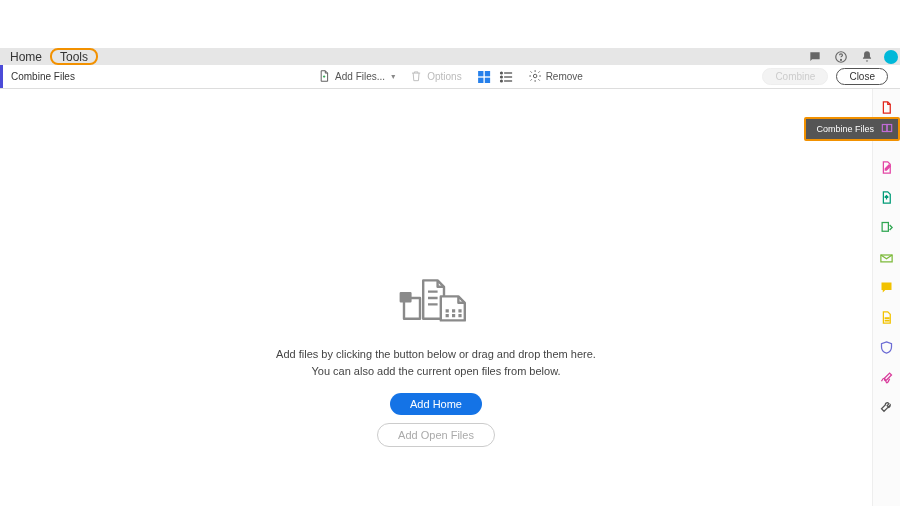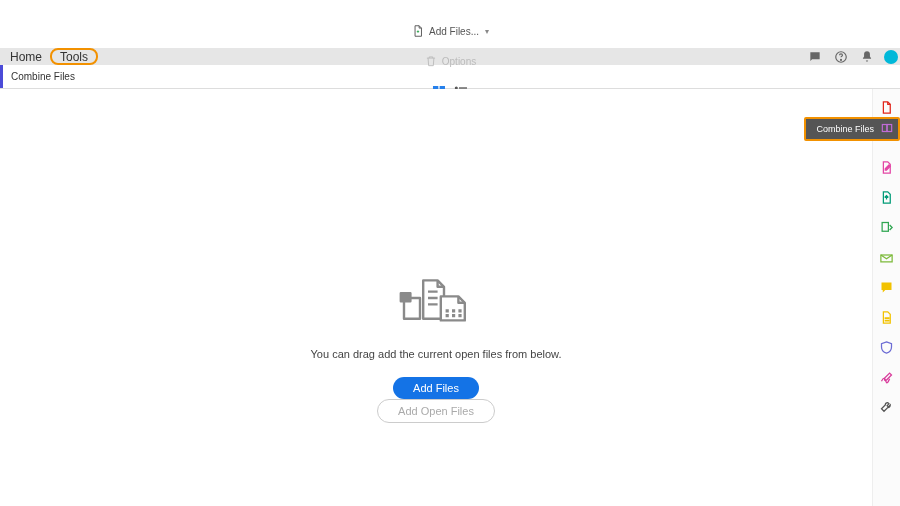--- a/index.html
+++ b/index.html
@@ -8,38 +8,38 @@
   .topbar .nav { display: flex; align-items: stretch; height: 100%; }
   .topbar .nav > span { padding: 0 8px; display:flex; align-items:center; cursor:pointer; }
   .topbar .nav > span.highlight { border: 2px solid #f29100; border-radius:8px; background:#e6e6e6; }
   .topbar .spacer { flex: 1; }
   .topbar .iconbtn { width: 18px; height:18px; display:flex; align-items:center; justify-content:center; margin-left:8px; color:#666; }
   .topbar .iconbtn svg { width:14px; height:14px; }
   .avatar { width: 14px; height:14px; border-radius:50%; background:#00b8d9; margin-left:8px; }
 
   .subbar { height: 24px; border-bottom:1px solid #ddd; display:flex; align-items:center; font-size:10px; color:#333; background:#fff; }
   .subbar .title { border-left: 3px solid #4b4bd8; padding: 0 8px; height:100%; display:flex; align-items:center; }
-  .subbar .center { position:absolute; left:50%; transform:translateX(-50%); display:flex; align-items:center; gap:14px;flex-direction:column; }
+  .subbar .center { position:absolute; left:50%; transform:translateX(-50%); display:flex; align-items:flex-start; gap:14px; }
   .tool { display:flex; align-items:center; gap:4px; color:#555; cursor:pointer; }
   .tool.disabled { color:#bbb; cursor:default; }
   .tool svg { width:14px; height:14px; }
   .viewbtn { width:16px; height:16px; display:flex; align-items:center; justify-content:center; border-radius:2px; cursor:pointer; }
   .viewbtn.active { color:#2680eb; }
   .subbar .right { margin-left:auto; display:flex; align-items:center; gap:8px; padding-right:12px; }
   .btn { font-size:10px; padding: 2px 12px; border-radius: 10px; cursor:pointer; }
   .btn.ghost-disabled { color:#ccc; background:#f3f3f3; border:1px solid #eee; cursor:default; }
   .btn.outline { color:#333; background:#fff; border:1px solid #555; }
 
   .main { display:flex; height: calc(506px - 17px - 24px); }
   .canvas { flex:1; position:relative; background:#fff; display:flex; flex-direction:column; align-items:center; justify-content:flex-start; padding-top:185px; }
   .drop-illustration { width:80px; height:60px; color:#8a8a8a; margin-bottom:12px; }
   .hint { font-size:11px; color:#444; text-align:center; line-height:1.5; }
   .pill { font-size:11px; padding:5px 20px; border-radius:14px; cursor:pointer; display:inline-block; }
   .pill.primary { background:#1473e6; color:#fff; border:none; margin-top:14px; }
-  .pill.secondary { background:#fff; color:#aaa; border:1px solid #ccc; margin-top:0; }
+  .pill.secondary { background:#fff; color:#aaa; border:1px solid #ccc; margin-top:8px; }
 
   .rail { width:28px; background:#fbfbfb; border-left:1px solid #eee; display:flex; flex-direction:column; align-items:center; padding-top:10px; gap:14px; position:relative; }
   .rail .railicon { width:16px; height:16px; display:flex; align-items:center; justify-content:center; cursor:pointer; }
   .rail .railicon svg { width:15px; height:15px; }
 
   .rail-flyout {
     position:absolute; top:28px; right:0; height:24px;
     background:#555; color:#fff; font-size:9px; display:flex; align-items:center;
     padding-left:10px; padding-right:24px; border:2px solid #f29100; border-radius:2px;
     white-space:nowrap;
@@ -125,40 +125,45 @@
       <span>
         <svg viewBox="0 0 24 24" fill="none" stroke="#555" stroke-width="1.6">
             <circle cx="12" cy="12" r="3"></circle>
             <path d="M12 2v3M12 19v3M4.2 4.2l2.1 2.1M17.7 17.7l2.1 2.1M2 12h3M19 12h3M4.2 19.8l2.1-2.1M17.7 6.3l2.1-2.1"></path>
           </svg>
       </span>
       <span>Remove</span>
     </div>
   </div>
 
+  <div class="right">
+    <div class="btn ghost-disabled">Combine</div>
+    <div class="btn outline">Close</div>
+  </div>
 </div>
 
 <div class="main">
   <div class="canvas">
     <div class="drop-illustration">
       <svg viewBox="0 0 100 70" fill="none" stroke="#8a8a8a" stroke-width="3" stroke-linejoin="round">
         <path d="M34 8h18l8 8v40H34z" fill="#fff"></path>
         <path d="M52 8v8h8"></path>
         <path d="M40 22h12M40 30h12M40 38h12"></path>
         <path d="M10 30h20v26H10z" fill="#fff"></path>
         <rect x="6" y="24" width="12" height="10" fill="#8a8a8a"></rect>
         <path d="M56 28h22l8 8v22H56z" fill="#fff"></path>
         <path d="M78 28v8h8"></path>
         <path d="M62 44h4v4h-4zM70 44h4v4h-4zM78 44h4v4h-4zM62 50h4v4h-4zM70 50h4v4h-4zM78 50h4v4h-4z" fill="#8a8a8a" stroke="none"></path>
       </svg>
     </div>
     <div class="hint">
-      <div>You can drag add the current open files from below.</div>
-    </div>
-    <div class="pill primary">Add Files</div>
+      <div>Add files by clicking the button below or drag and drop them here.</div>
+      <div>You can also add the current open files from below.</div>
+    </div>
+    <div class="pill primary">Add Home</div>
     <div class="pill secondary">Add Open Files</div>
   </div>
 
   <div class="rail">
     <div class="rail-flyout">
       <span>Combine Files</span>
       <span class="flyicon">
         <svg viewBox="0 0 24 24" fill="none" stroke="currentColor" stroke-width="2">
             <rect x="4" y="6" width="8" height="12"></rect>
             <rect x="12" y="6" width="8" height="12"></rect>

